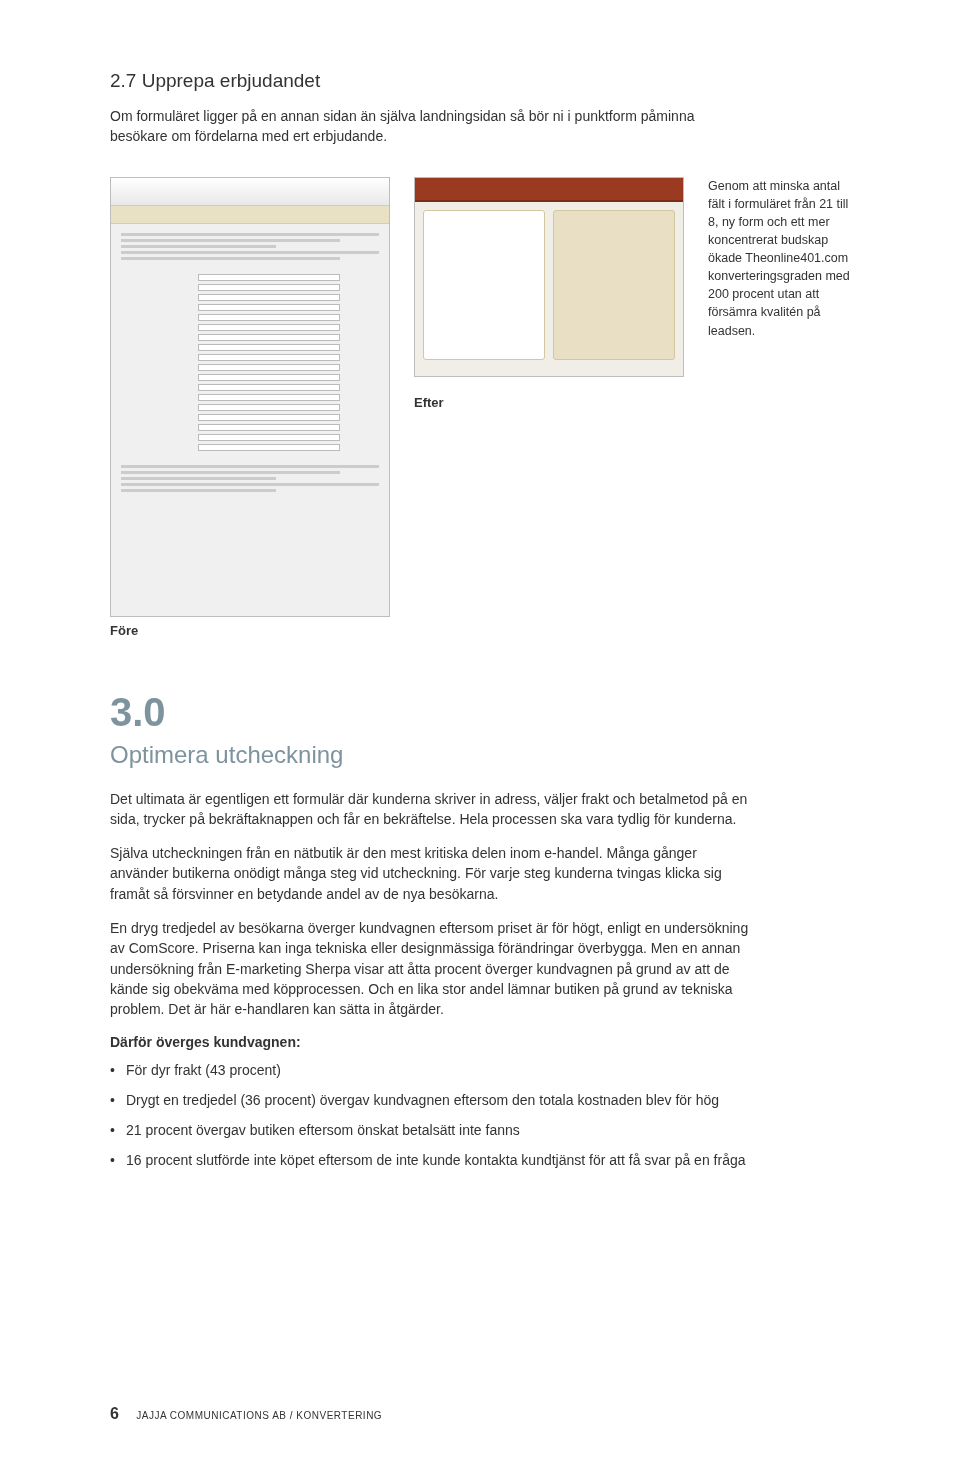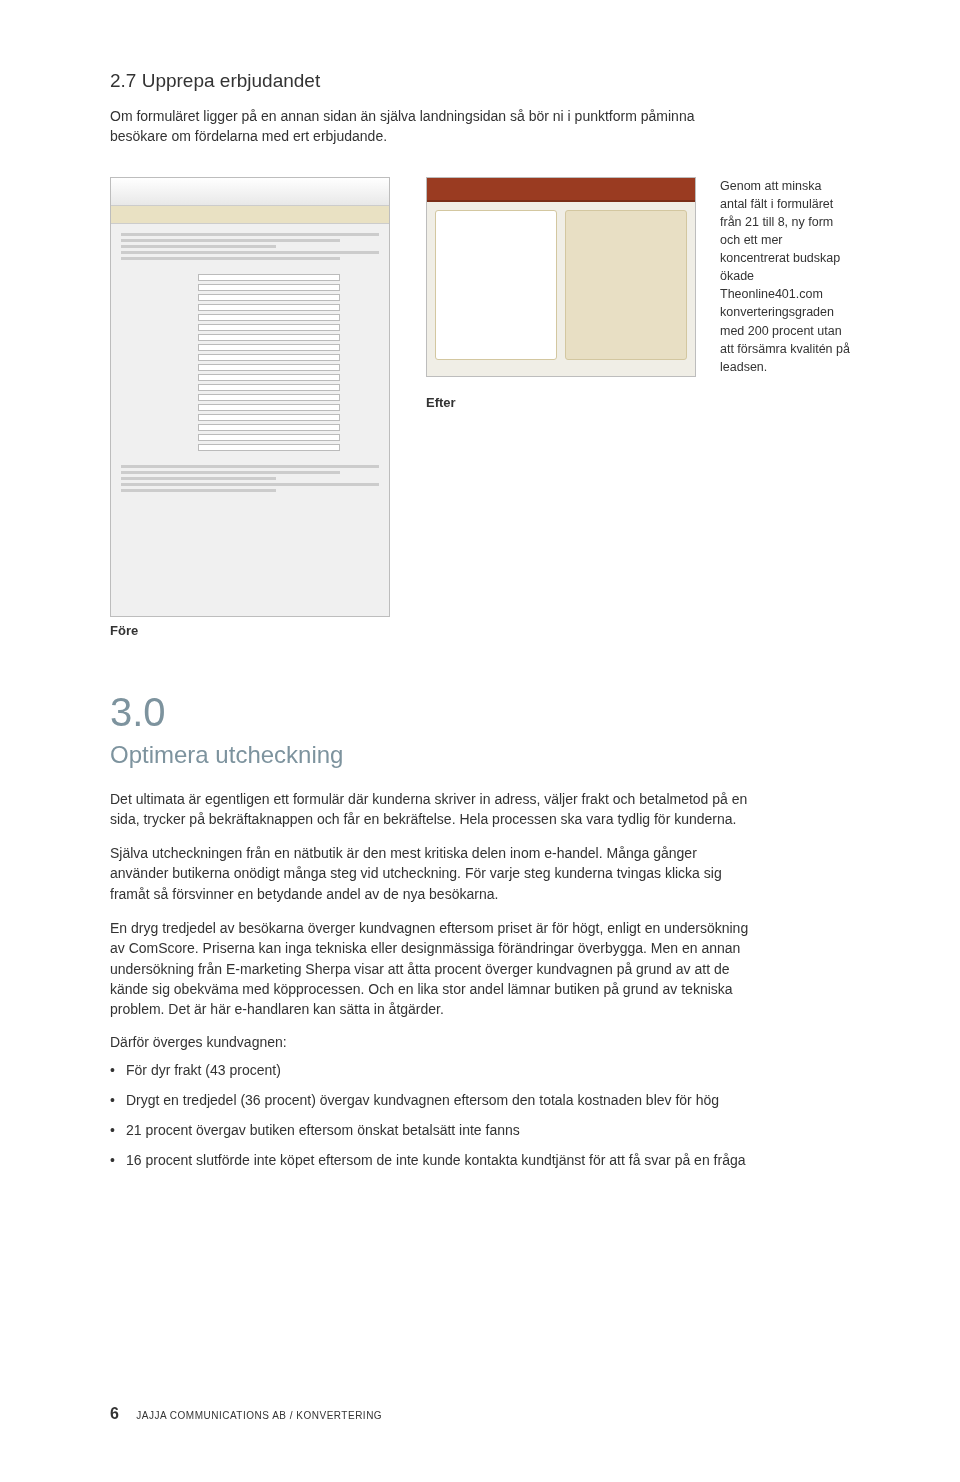--- a/index.html
+++ b/index.html
@@ -56,21 +56,20 @@
     line-height: 1.3;
   }
   .mock-line { height: 3px; background: #ccc; margin: 3px 0; }
   .mock-line.short { width: 60%; }
   .mock-line.med { width: 85%; }
   .mock-input { height: 7px; border: 1px solid #bbb; background: #fff; margin: 3px 0; width: 55%; margin-left: 30%; }
   .figure-after-col {
     display: flex;
     flex-direction: column;
     gap: 12px;
-    margin-left: 12px;
   }
   .figure-after {
     width: 270px;
     height: 200px;
     border: 1px solid #bdbdbd;
     background: #f0eee6;
     position: relative;
     overflow: hidden;
   }
   .figure-after .mock-top {
@@ -89,39 +88,39 @@
   }
   .sidebar-text {
     width: 160px;
     font-size: 12.5px;
     line-height: 1.45;
     color: #333;
   }
   .big-number {
     font-size: 40px;
     color: #7d939e;
-    font-weight: 400;
+    font-weight: 700;
     margin-top: 52px;
     margin-bottom: 6px;
   }
   .big-title {
     font-size: 24px;
     color: #7d939e;
     font-weight: 300;
     margin-bottom: 20px;
   }
   .para {
     font-size: 14px;
     line-height: 1.45;
     margin-bottom: 14px;
     max-width: 640px;
   }
   .subhead {
     font-size: 14px;
-    font-weight: normal;
+    font-weight: bold;
     margin-top: 10px;
     margin-bottom: 10px;
   }
   ul.bullets {
     list-style: none;
     padding-left: 0;
     max-width: 640px;
   }
   ul.bullets li {
     font-size: 14px;

